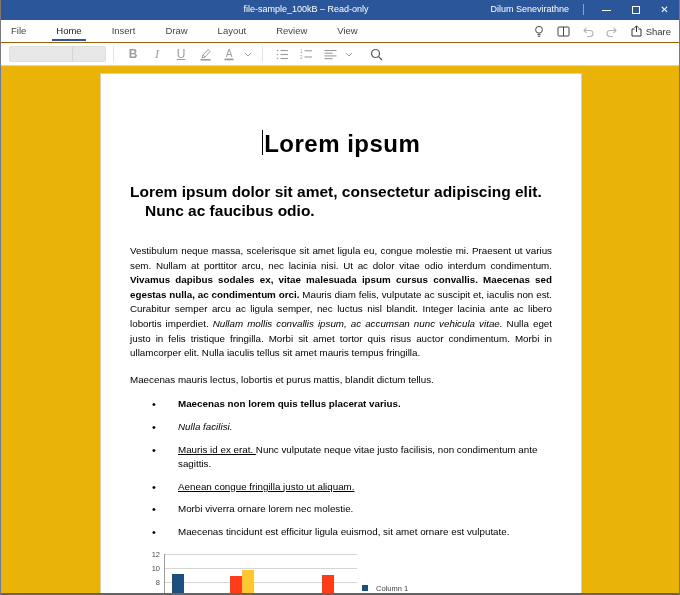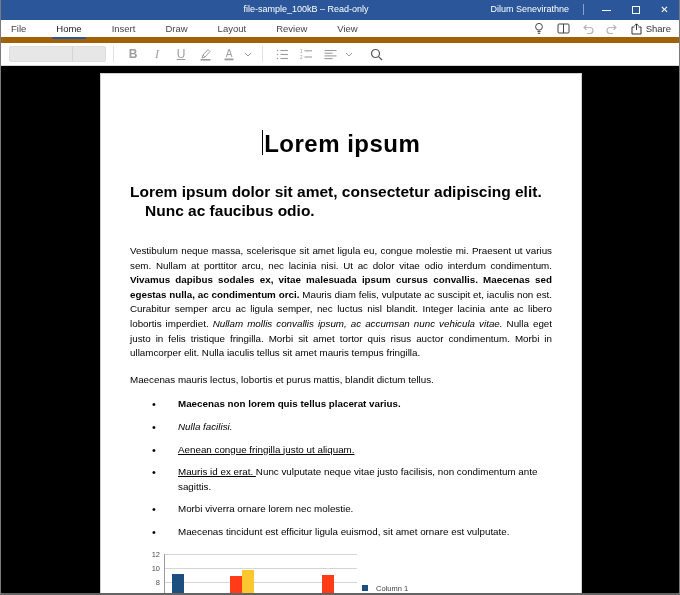--- a/index.html
+++ b/index.html
@@ -14,21 +14,21 @@
   .titlebar .doc-title-text { position:absolute; left:305px; top:4px; transform:translateX(-50%); white-space:nowrap; }
   .titlebar .account-name { position:absolute; right:110px; top:4px; white-space:nowrap; }
   .titlebar .tb-sep { position:absolute; left:582px; top:4px; width:1px; height:11px; background:rgba(255,255,255,.45); }
   .win-controls { position:absolute; right:0; top:0; height:20px; display:flex; }
   .win-btn { width:29px; height:20px; display:flex; align-items:center; justify-content:center; cursor:default; }
   .glyph-min { width:9px; height:1px; background:#fff; display:block; }
   .glyph-max { width:8px; height:8px; border:1px solid #fff; display:block; }
   .glyph-close { color:#fff; font-size:10px; line-height:10px; }
 
   
-  .tabs-row { height:23px; background:#fff; display:flex; align-items:center; padding:0 8px; border-bottom:6px solid #a16207; }
+  .tabs-row { height:23px; background:#fff; display:flex; align-items:center; padding:0 8px; border-bottom:1px solid #a16207; }
   .tab { font-size:9.5px; color:#444; margin-right:26px; padding:4px 2px 5px; position:relative; cursor:default; }
   .tab.active { font-weight:normal; color:#222; }
   .tab.active::after { content:""; position:absolute; left:-2px; right:-2px; bottom:0; height:2px; background:#2b579a; }
   .tabs-right { margin-left:auto; display:flex; align-items:center; gap:12px;text-align:right; }
   .tr-icon { display:flex; align-items:center; color:#454545; }
   .tr-icon.disabled { color:#b5b5b5; }
   .share-wrap { display:flex; align-items:center; gap:3px; font-size:9.5px; color:#333; }
 
   
   .toolbar-row { height:23px; background:#fff; display:flex; align-items:center; padding:0 8px; border-bottom:1px solid #d6d6d6; }
@@ -41,21 +41,21 @@
   .fmt-b { font-weight:bold; }
   .fmt-i { font-style:italic; font-family:"Liberation Serif", serif; }
   .fmt-u { text-decoration:underline; }
   .chev { color:#9d9d9d; margin:0 3px; }
   .styles-box { display:flex; align-items:center; height:19px; border:1px solid #c9c9c9; border-radius:3px;
                 padding:0 7px; margin-left:9px; color:#b5b5b5; font-size:10.5px; gap:0; }
   .style-chip { padding:0 14px; white-space:nowrap; }
   .search-btn { margin-left:14px; display:flex; align-items:center; color:#555; }
 
   
-  .canvas { position:relative; height:529px; background:#000000; overflow:hidden; }
+  .canvas { position:relative; height:529px; background:#eab308; overflow:hidden; }
   .page { position:absolute; left:99px; top:7px; width:482px; height:540px; background:#fff;
           border:1px solid #cfcfcf; border-bottom:none; padding:0 29px; overflow:hidden; }
 
   .doc-title { margin-top:56px; text-align:center; font-size:24px; font-weight:bold; color:#000; letter-spacing:.5px; }
   .caret { display:inline-block; width:1.5px; height:25px; background:#000; margin-right:1px; vertical-align:-3px; }
   .doc-h1 { margin-top:24px; font-size:15.5px; font-weight:bold; line-height:19px; color:#000;
             padding-left:15px; text-indent:-15px; }
   .body-par { margin-top:24px; font-size:9.8px; line-height:14.6px; color:#000; text-align:justify; }
   .body-par2 { margin-top:12px; font-size:9.8px; line-height:14.6px; color:#000; }
   .seg-bold { font-weight:bold; }
@@ -245,22 +245,22 @@
 
       <div class="doc-h1">Lorem ipsum dolor sit amet, consectetur adipiscing elit. Nunc ac faucibus odio.</div>
 
       <div class="body-par"><span>Vestibulum neque massa, scelerisque sit amet ligula eu, congue molestie mi. Praesent ut varius sem. Nullam at porttitor arcu, nec lacinia nisi. Ut ac dolor vitae odio interdum condimentum. </span><span class="seg-bold">Vivamus dapibus sodales ex, vitae malesuada ipsum cursus convallis. Maecenas sed egestas nulla, ac condimentum orci.</span><span> Mauris diam felis, vulputate ac suscipit et, iaculis non est. Curabitur semper arcu ac ligula semper, nec luctus nisl blandit. Integer lacinia ante ac libero lobortis imperdiet. </span><span class="seg-italic">Nullam mollis convallis ipsum, ac accumsan nunc vehicula vitae.</span><span> Nulla eget justo in felis tristique fringilla. Morbi sit amet tortor quis risus auctor condimentum. Morbi in ullamcorper elit. Nulla iaculis tellus sit amet mauris tempus fringilla.</span></div>
 
       <div class="body-par2">Maecenas mauris lectus, lobortis et purus mattis, blandit dictum tellus.</div>
 
       <ul class="doc-bullets">
         <li><span class="seg-bold">Maecenas non lorem quis tellus placerat varius.</span></li>
         <li><span class="seg-italic">Nulla facilisi.</span></li>
+        <li><span class="seg-underline">Mauris id ex erat. </span><span>Nunc vulputate neque vitae justo facilisis, non condimentum ante sagittis.</span></li>
         <li><span class="seg-underline">Aenean congue fringilla justo ut aliquam.</span></li>
-        <li><span class="seg-underline">Mauris id ex erat. </span><span>Nunc vulputate neque vitae justo facilisis, non condimentum ante sagittis.</span></li>
         <li><span>Morbi viverra ornare lorem nec molestie.</span></li>
         <li><span>Maecenas tincidunt est efficitur ligula euismod, sit amet ornare est vulputate.</span></li>
       </ul>
 
       <div class="chart-wrap">
           <div class="cw-gridline" style="left: 42px; width: 193px; top: 6px;"></div>
           <div class="cw-tick" style="left: 18px; top: 2px;">12</div>
           <div class="cw-gridline" style="left: 42px; width: 193px; top: 20.1px;"></div>
           <div class="cw-tick" style="left: 18px; top: 16.1px;">10</div>
           <div class="cw-gridline" style="left: 42px; width: 193px; top: 34.2px;"></div>

